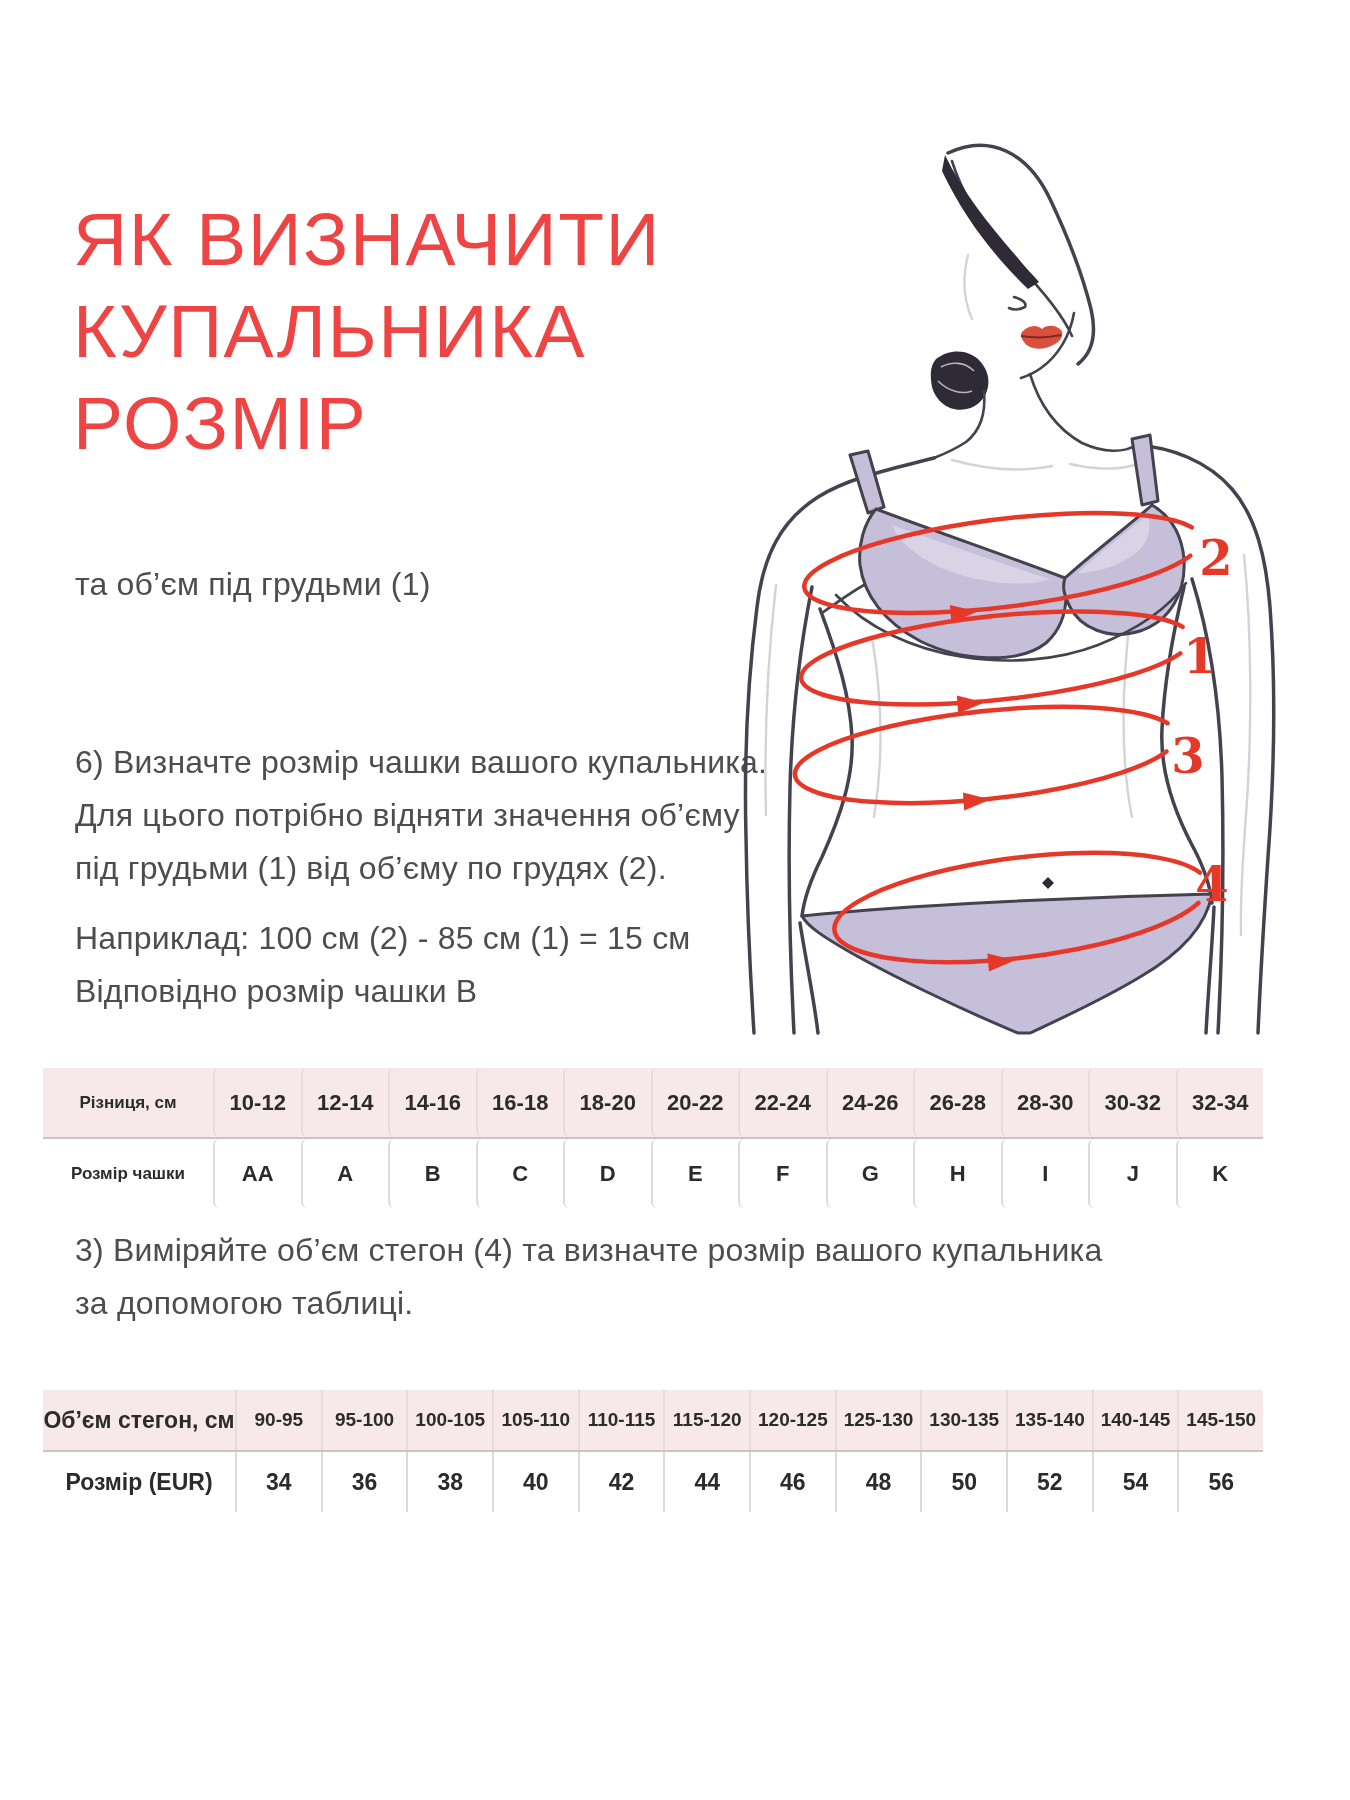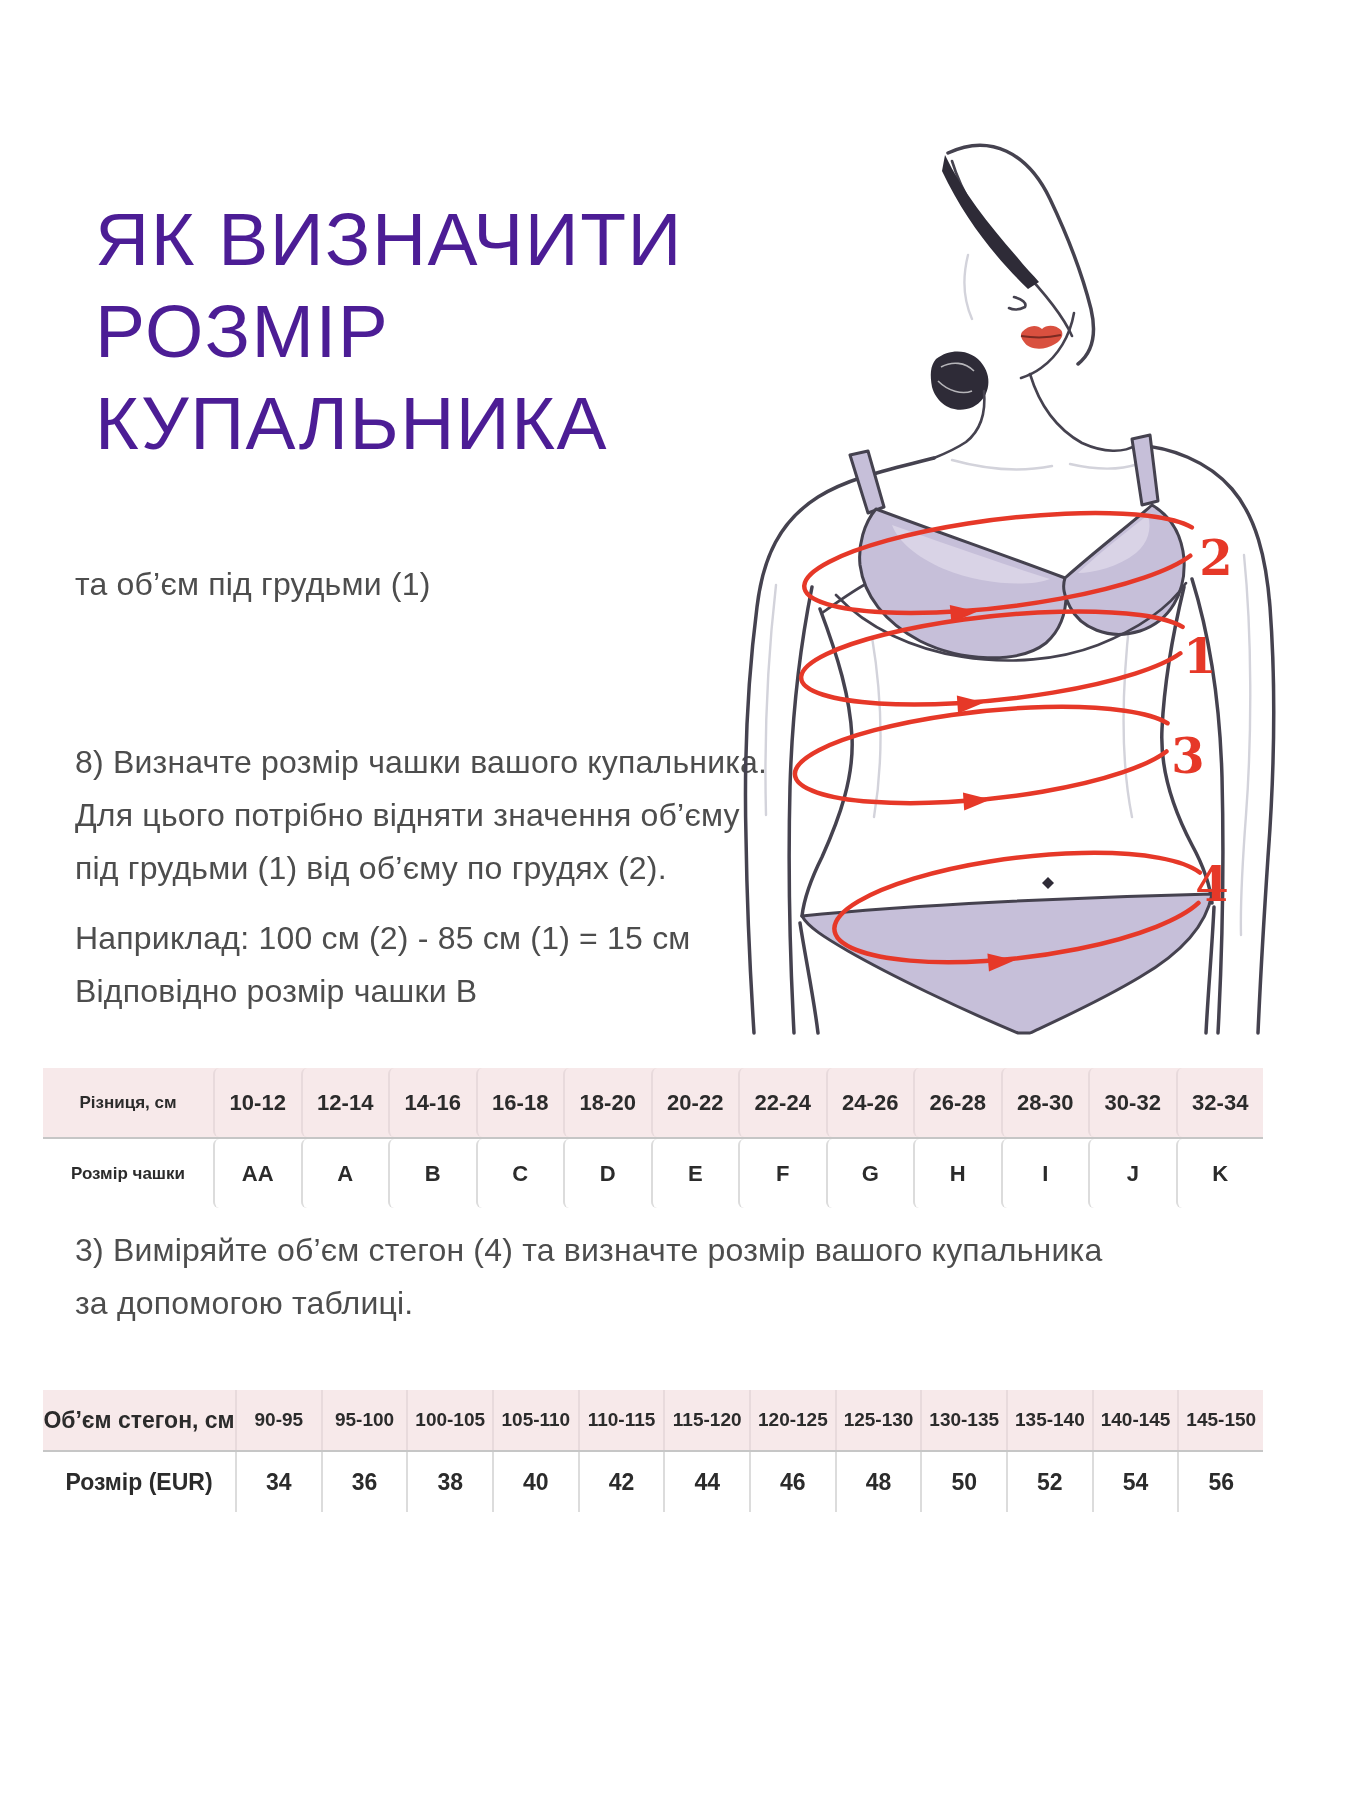--- a/index.html
+++ b/index.html
@@ -1,19 +1,19 @@
 <!DOCTYPE html>
 <html><head>
 <meta charset="utf-8">
 <style>
   html,body{margin:0;padding:0;background:#ffffff;}
   #page{position:relative;width:1350px;height:1800px;background:#ffffff;overflow:hidden;
         font-family:"Liberation Sans",sans-serif;}
   .title{position:absolute;left:73px;top:193px;font-size:75px;line-height:92px;
-         color:#4c1d95;letter-spacing:1.5px;font-weight:400;margin-left:22px;}
+         color:#ef4444;letter-spacing:1.5px;font-weight:400;}
   .step{position:absolute;left:75px;font-size:32px;line-height:53px;color:#4d4d4d;
         letter-spacing:.2px;}
   #step1{top:558px;}
   #step2{top:736px;}
   #example{top:912px;}
   #step3{top:1224px;}
   .tbl{position:absolute;left:43px;width:1220px;color:#2b2b2b;}
   #cupTable{top:1068px;}
   #sizeTable{top:1390px;}
   .trow{display:flex;}
@@ -42,30 +42,30 @@
   .rednum{font-family:"DejaVu Serif",serif;font-weight:bold;font-size:48px;fill:#e63828;
           text-anchor:middle;}
 </style>
 </head>
 <body>
 
 <div id="page">
 
   <div class="title">
     <div>ЯК ВИЗНАЧИТИ</div>
+    <div>КУПАЛЬНИКА</div>
     <div>РОЗМІР</div>
-    <div>КУПАЛЬНИКА</div>
   </div>
 
   <div class="step" id="step1">
     <div>та об’єм під грудьми (1)</div>
   </div>
 
   <div class="step" id="step2">
-    <div>8) Визначте розмір чашки вашого купальника.</div>
+    <div>6) Визначте розмір чашки вашого купальника.</div>
     <div>Для цього потрібно відняти значення об’єму</div>
     <div>під грудьми (1) від об’єму по грудях (2).</div>
   </div>
 
   <div class="step" id="example">
     <div>Наприклад: 100 см (2) - 85 см (1) = 15 см</div>
     <div>Відповідно розмір чашки B</div>
   </div>
 
   <svg id="figure" viewBox="0 0 640 920" xmlns="http://www.w3.org/2000/svg">

